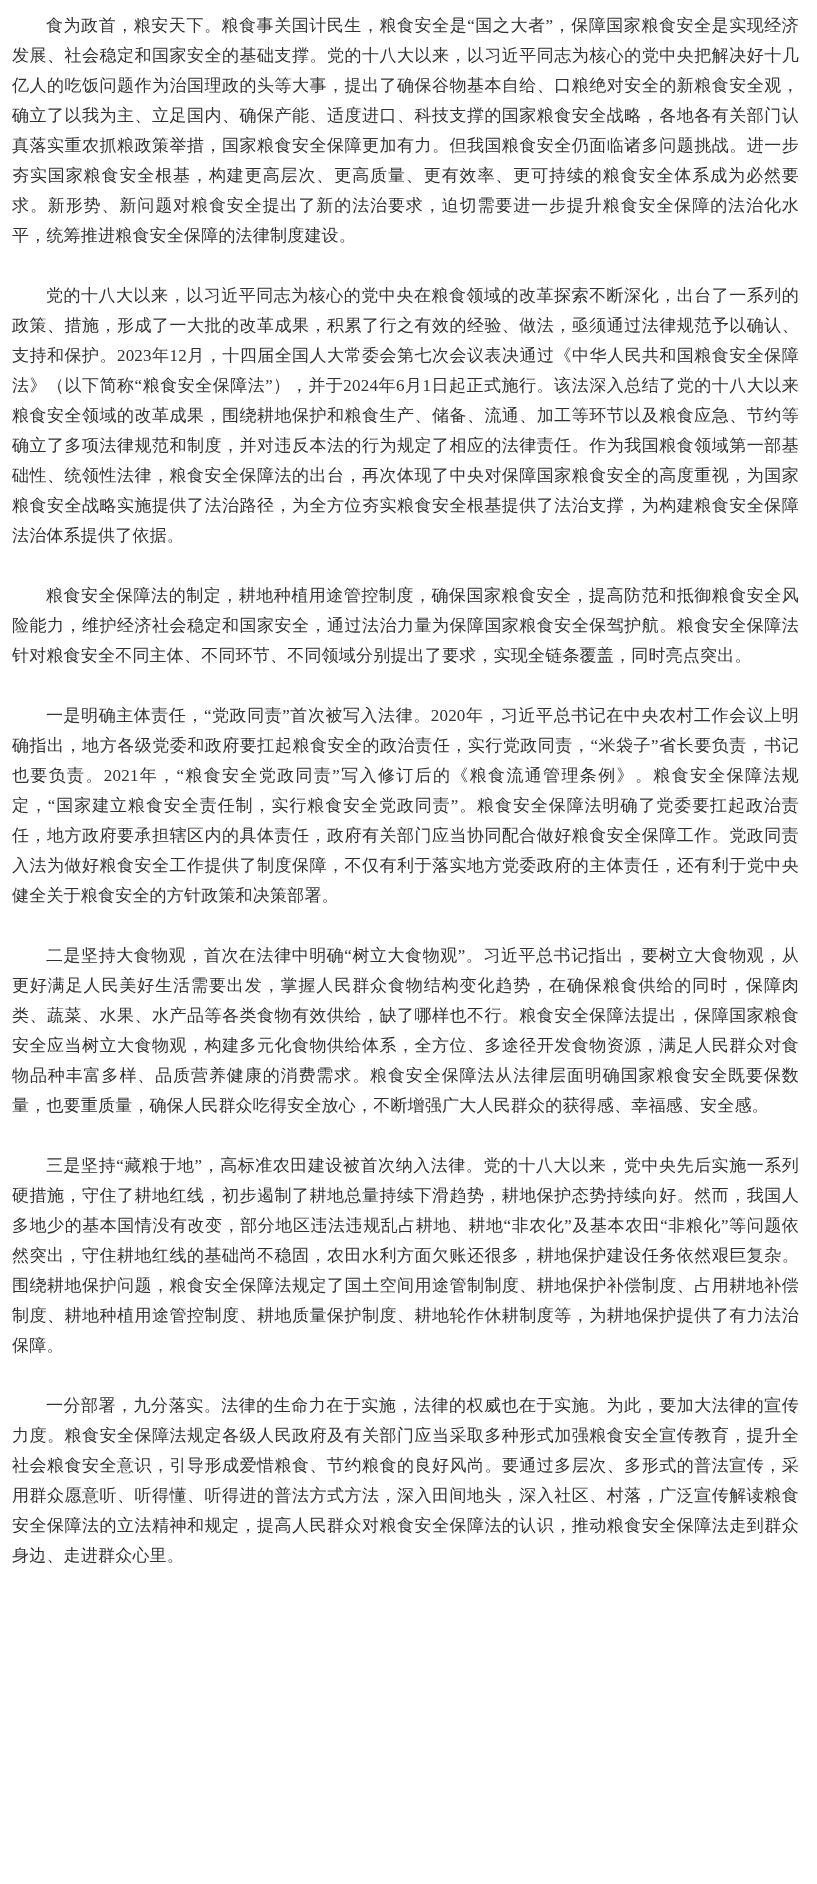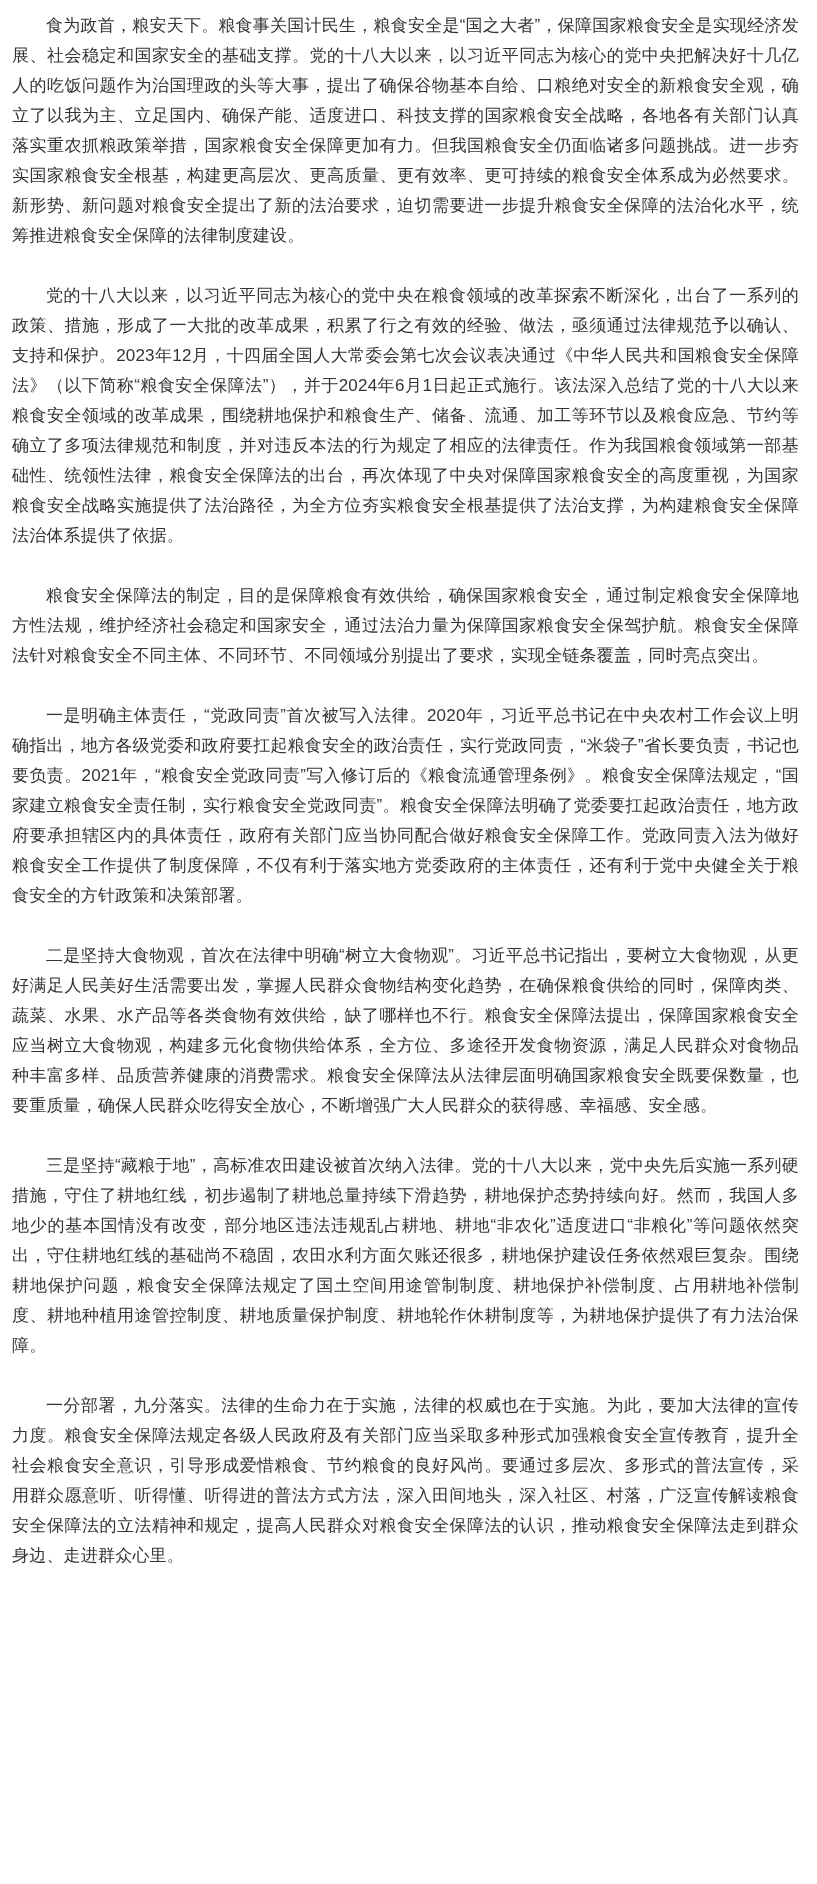--- a/index.html
+++ b/index.html
@@ -17,29 +17,30 @@
     font-size: 17px;
     line-height: 30px;
     color: #333333;
     text-align: justify;
     letter-spacing: 0.2px;
     word-break: break-all;
   }
   .article p {
     margin: 0 4px 30px 0;
     text-indent: 2em;
+    font-family: Liberation Serif, serif;
   }
   .article p:last-child {
     margin-bottom: 0;
   }
 </style>
 </head>
 <body>
 
 <div class="article">
   <p>食为政首，粮安天下。粮食事关国计民生，粮食安全是“国之大者”，保障国家粮食安全是实现经济发展、社会稳定和国家安全的基础支撑。党的十八大以来，以习近平同志为核心的党中央把解决好十几亿人的吃饭问题作为治国理政的头等大事，提出了确保谷物基本自给、口粮绝对安全的新粮食安全观，确立了以我为主、立足国内、确保产能、适度进口、科技支撑的国家粮食安全战略，各地各有关部门认真落实重农抓粮政策举措，国家粮食安全保障更加有力。但我国粮食安全仍面临诸多问题挑战。进一步夯实国家粮食安全根基，构建更高层次、更高质量、更有效率、更可持续的粮食安全体系成为必然要求。新形势、新问题对粮食安全提出了新的法治要求，迫切需要进一步提升粮食安全保障的法治化水平，统筹推进粮食安全保障的法律制度建设。</p>
   <p>党的十八大以来，以习近平同志为核心的党中央在粮食领域的改革探索不断深化，出台了一系列的政策、措施，形成了一大批的改革成果，积累了行之有效的经验、做法，亟须通过法律规范予以确认、支持和保护。2023年12月，十四届全国人大常委会第七次会议表决通过《中华人民共和国粮食安全保障法》（以下简称“粮食安全保障法”），并于2024年6月1日起正式施行。该法深入总结了党的十八大以来粮食安全领域的改革成果，围绕耕地保护和粮食生产、储备、流通、加工等环节以及粮食应急、节约等确立了多项法律规范和制度，并对违反本法的行为规定了相应的法律责任。作为我国粮食领域第一部基础性、统领性法律，粮食安全保障法的出台，再次体现了中央对保障国家粮食安全的高度重视，为国家粮食安全战略实施提供了法治路径，为全方位夯实粮食安全根基提供了法治支撑，为构建粮食安全保障法治体系提供了依据。</p>
-  <p>粮食安全保障法的制定，目的是保障粮食有效供给，确保国家粮食安全，通过制定粮食安全保障地方性法规，维护经济社会稳定和国家安全，通过法治力量为保障国家粮食安全保驾护航。粮食安全保障法针对粮食安全不同主体、不同环节、不同领域分别提出了要求，实现全链条覆盖，同时亮点突出。</p>
+  <p>粮食安全保障法的制定，耕地种植用途管控制度，确保国家粮食安全，提高防范和抵御粮食安全风险能力，维护经济社会稳定和国家安全，通过法治力量为保障国家粮食安全保驾护航。粮食安全保障法针对粮食安全不同主体、不同环节、不同领域分别提出了要求，实现全链条覆盖，同时亮点突出。</p>
   <p>一是明确主体责任，“党政同责”首次被写入法律。2020年，习近平总书记在中央农村工作会议上明确指出，地方各级党委和政府要扛起粮食安全的政治责任，实行党政同责，“米袋子”省长要负责，书记也要负责。2021年，“粮食安全党政同责”写入修订后的《粮食流通管理条例》。粮食安全保障法规定，“国家建立粮食安全责任制，实行粮食安全党政同责”。粮食安全保障法明确了党委要扛起政治责任，地方政府要承担辖区内的具体责任，政府有关部门应当协同配合做好粮食安全保障工作。党政同责入法为做好粮食安全工作提供了制度保障，不仅有利于落实地方党委政府的主体责任，还有利于党中央健全关于粮食安全的方针政策和决策部署。</p>
   <p>二是坚持大食物观，首次在法律中明确“树立大食物观”。习近平总书记指出，要树立大食物观，从更好满足人民美好生活需要出发，掌握人民群众食物结构变化趋势，在确保粮食供给的同时，保障肉类、蔬菜、水果、水产品等各类食物有效供给，缺了哪样也不行。粮食安全保障法提出，保障国家粮食安全应当树立大食物观，构建多元化食物供给体系，全方位、多途径开发食物资源，满足人民群众对食物品种丰富多样、品质营养健康的消费需求。粮食安全保障法从法律层面明确国家粮食安全既要保数量，也要重质量，确保人民群众吃得安全放心，不断增强广大人民群众的获得感、幸福感、安全感。</p>
-  <p>三是坚持“藏粮于地”，高标准农田建设被首次纳入法律。党的十八大以来，党中央先后实施一系列硬措施，守住了耕地红线，初步遏制了耕地总量持续下滑趋势，耕地保护态势持续向好。然而，我国人多地少的基本国情没有改变，部分地区违法违规乱占耕地、耕地“非农化”适度进口“非粮化”等问题依然突出，守住耕地红线的基础尚不稳固，农田水利方面欠账还很多，耕地保护建设任务依然艰巨复杂。围绕耕地保护问题，粮食安全保障法规定了国土空间用途管制制度、耕地保护补偿制度、占用耕地补偿制度、耕地种植用途管控制度、耕地质量保护制度、耕地轮作休耕制度等，为耕地保护提供了有力法治保障。</p>
+  <p>三是坚持“藏粮于地”，高标准农田建设被首次纳入法律。党的十八大以来，党中央先后实施一系列硬措施，守住了耕地红线，初步遏制了耕地总量持续下滑趋势，耕地保护态势持续向好。然而，我国人多地少的基本国情没有改变，部分地区违法违规乱占耕地、耕地“非农化”及基本农田“非粮化”等问题依然突出，守住耕地红线的基础尚不稳固，农田水利方面欠账还很多，耕地保护建设任务依然艰巨复杂。围绕耕地保护问题，粮食安全保障法规定了国土空间用途管制制度、耕地保护补偿制度、占用耕地补偿制度、耕地种植用途管控制度、耕地质量保护制度、耕地轮作休耕制度等，为耕地保护提供了有力法治保障。</p>
   <p>一分部署，九分落实。法律的生命力在于实施，法律的权威也在于实施。为此，要加大法律的宣传力度。粮食安全保障法规定各级人民政府及有关部门应当采取多种形式加强粮食安全宣传教育，提升全社会粮食安全意识，引导形成爱惜粮食、节约粮食的良好风尚。要通过多层次、多形式的普法宣传，采用群众愿意听、听得懂、听得进的普法方式方法，深入田间地头，深入社区、村落，广泛宣传解读粮食安全保障法的立法精神和规定，提高人民群众对粮食安全保障法的认识，推动粮食安全保障法走到群众身边、走进群众心里。</p>
 </div>
 
 </body></html>

